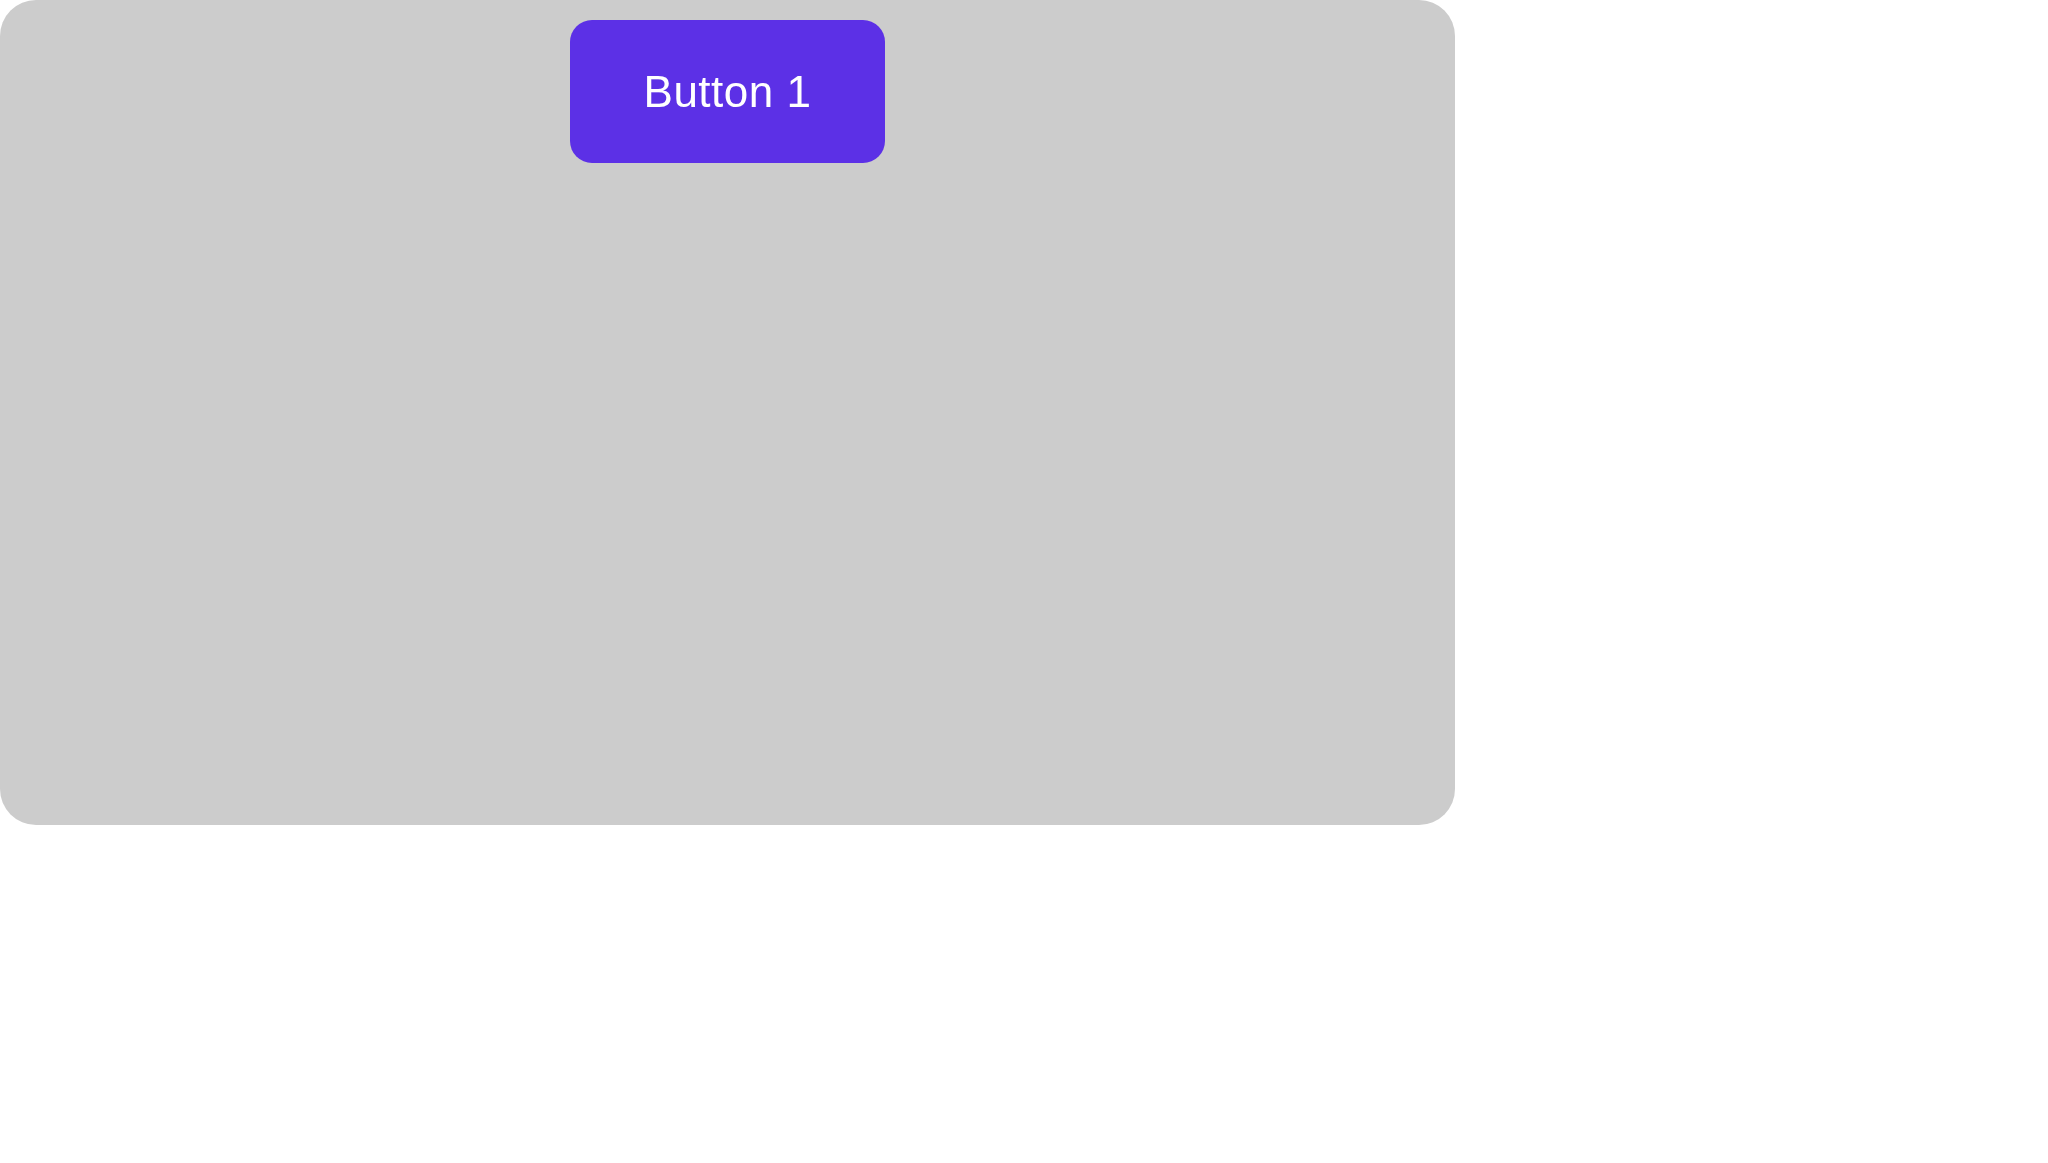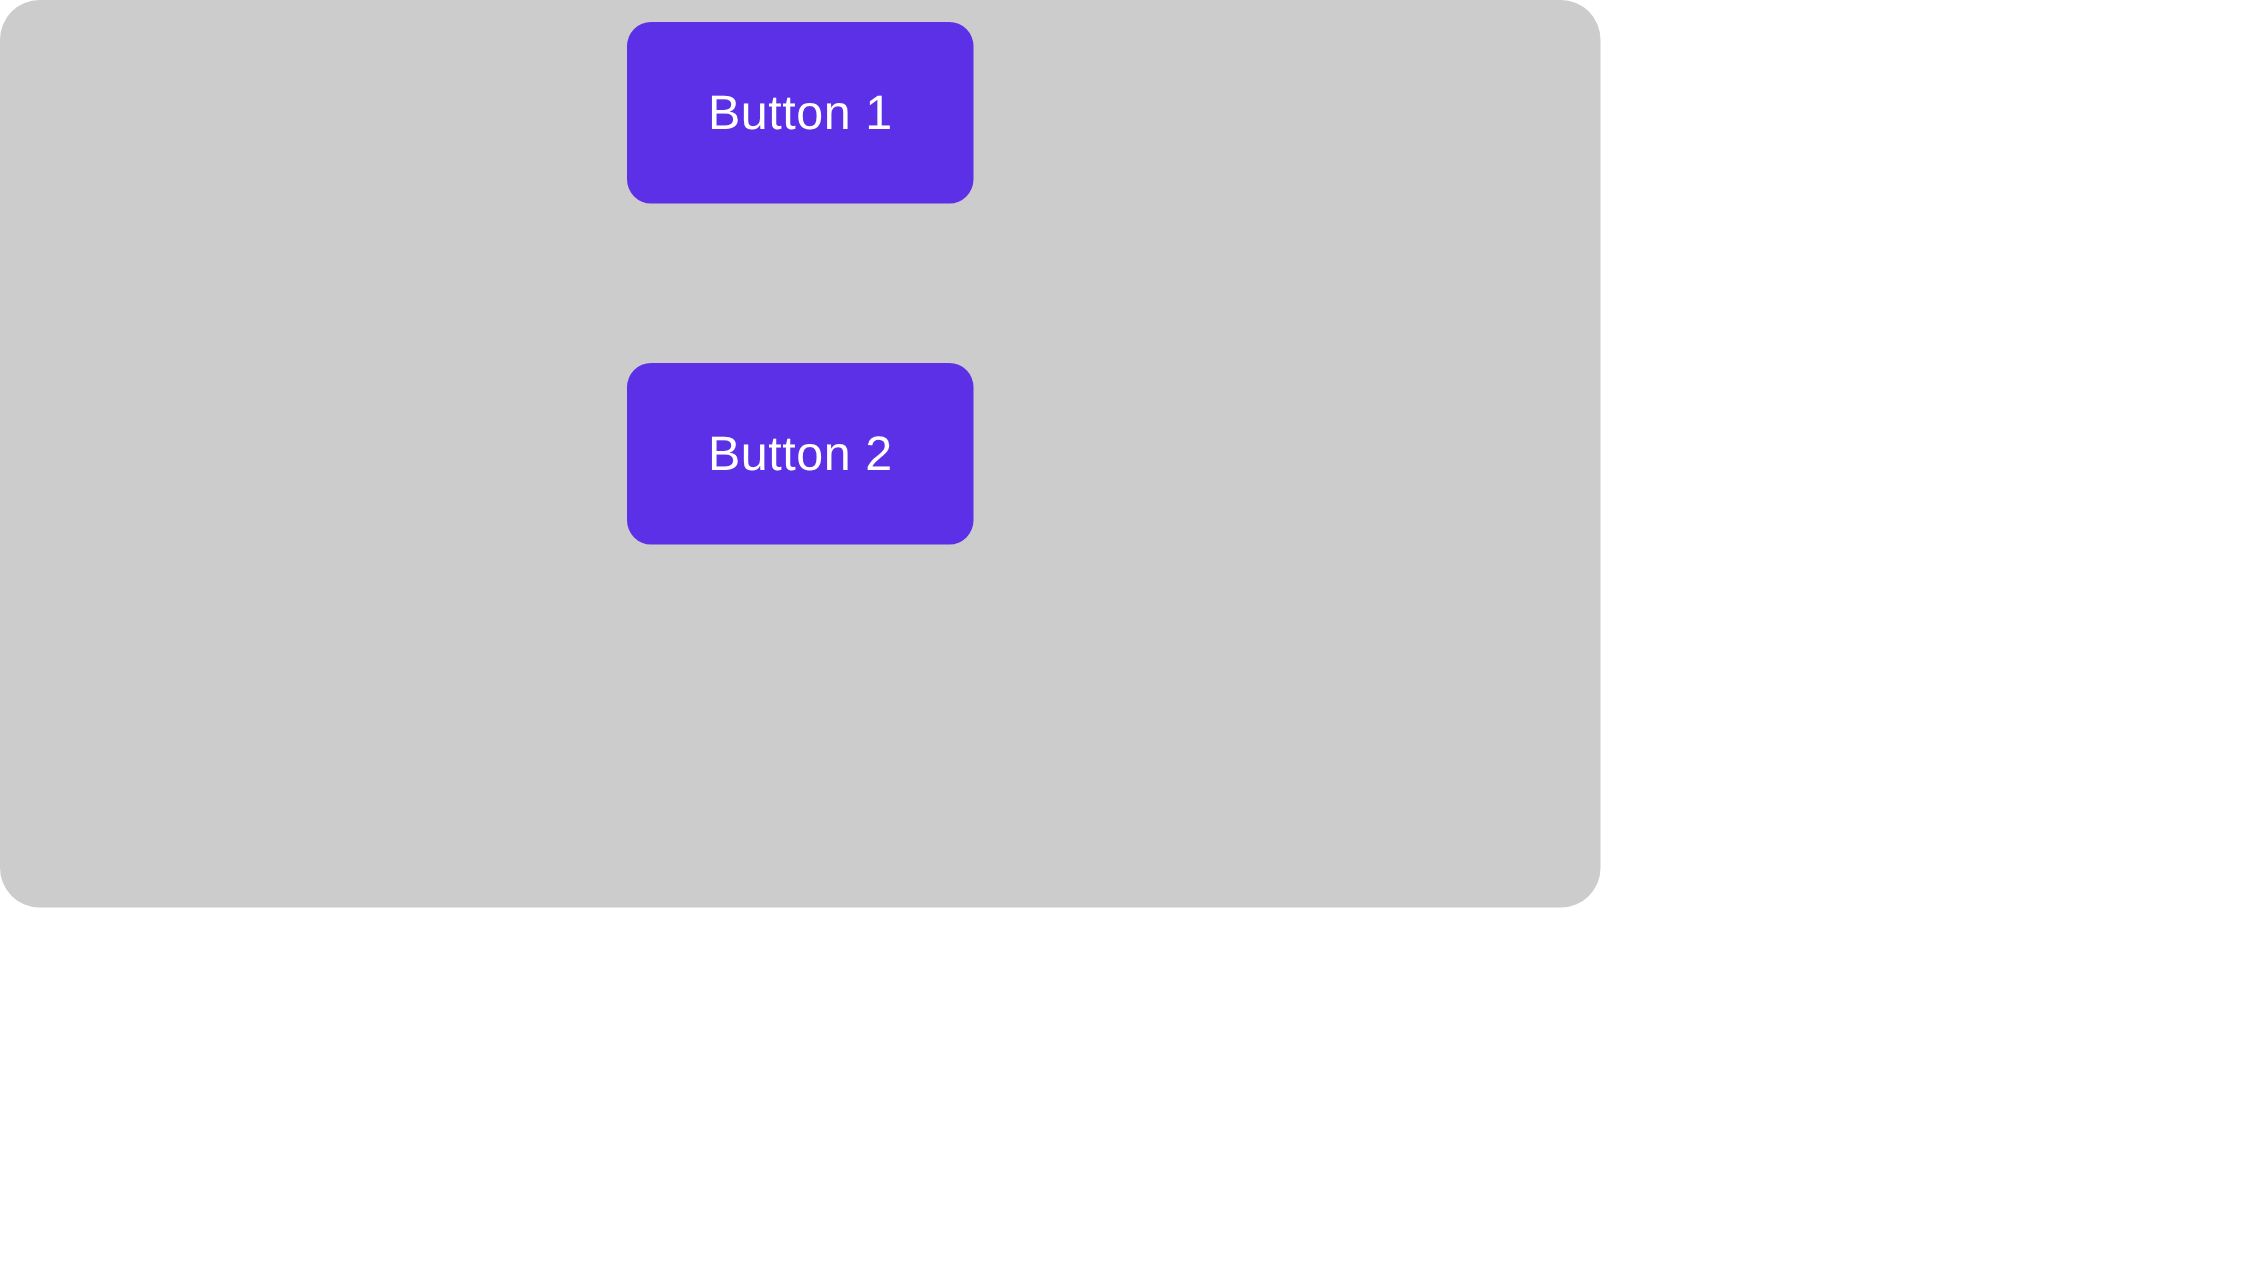--- a/index.html
+++ b/index.html
@@ -24,33 +24,32 @@
       height: 825px;
       display: flex;
       flex-direction: column;
       align-items: center;
       padding-top: 20px;
       gap: 145px;
       overflow: hidden;
     }
     .btn {
       width: 315px;
-      height: 165px;
+      height: 143px;
       background-color: #5c30e6;
       color: #ffffff;
       font-size: 44px;
       font-family: Verdana, Geneva, sans-serif;
       border: none;
       border-radius: 22px;
       display: flex;
       align-items: center;
       justify-content: center;
       cursor: pointer;
       letter-spacing: 0.5px;
     }
   </style>
 </head>
 <body>
 
 <div class="panel">
   <button class="btn">Button 1</button>
-  <button class="btn">Button 2</button>
 </div>
 
 </body></html>

